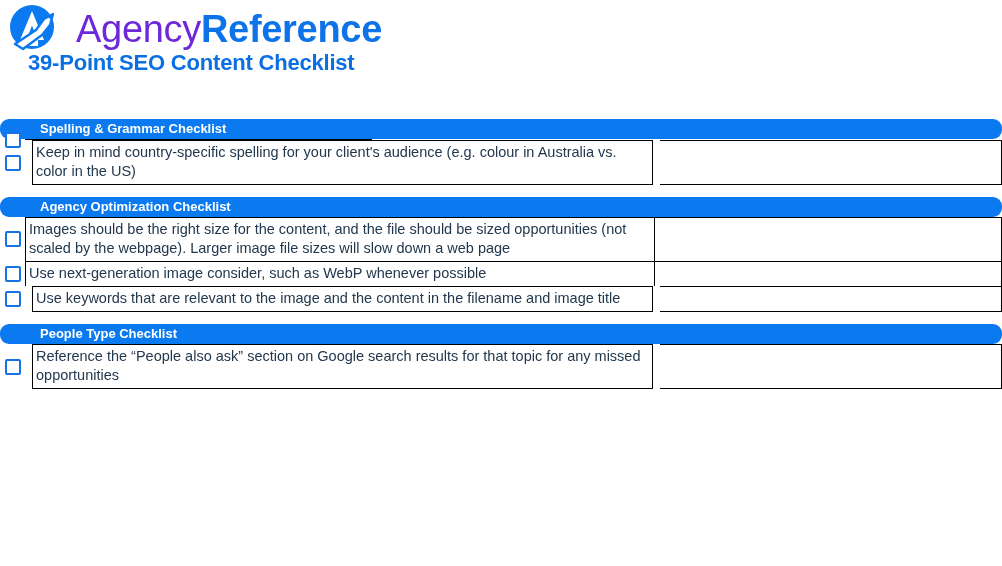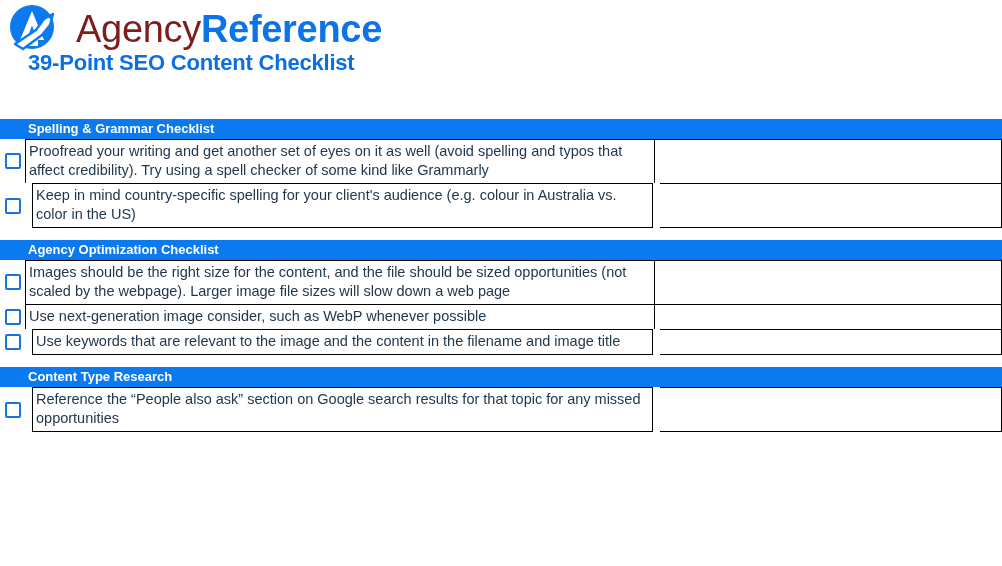--- a/index.html
+++ b/index.html
@@ -15,40 +15,41 @@
   
   .brand {
     position: absolute; left: 6px; top: 2px;
     display: flex; align-items: center; gap: 10px;
   }
   .brand-mark { width: 60px; height: 54px; flex: 0 0 60px; display:block; }
   .wordmark {
     font-size: 38px; line-height: 1; letter-spacing: -0.3px;
     white-space: nowrap;
   }
-  .wm-light { font-weight: 300; color: #7f1d1d; }
+  .wm-light { font-weight: 300; color: #6d28d9; }
   .wm-bold  { font-weight: 700; color: #0D73E8; }
 
   .doc-title {
     position: absolute; left: 28px; top: 50px;
     font-size: 22px; font-weight: 700; color: #0B6FE4;
     letter-spacing: -0.2px;
   }
 
   
   .sections { position: absolute; left: 0; top: 119px; width: 1002px; }
   .section { margin-bottom: 12px; }
 
   .section-header {
     background: #0B7AF0;
     color: #ffffff;
     font-size: 13px; font-weight: 700;
     height: 20px; line-height: 20px;
-    padding-left: 28px;
+    padding-left: 40px;
     width: 1002px;
+    border-radius: 9px;
   }
 
   .rows { position: relative; }
 
   .row { position: relative; display: flex; width: 1002px; }
 
   .checkbox-cell {
     position: absolute; left: 0; top: 0; bottom: 0;
     width: 25px;
     display: flex; align-items: center; justify-content: center;
@@ -103,21 +104,20 @@
 
   <div class="sections" id="sections-root">
       <div class="section">
         <div class="section-header">Spelling &amp; Grammar Checklist</div>
         <div class="rows">
           <div class="row">
             <div class="checkbox-cell">
               <div class="checkbox"></div>
             </div>
             <div class="cells">
-              <div class="cell-text">Proofread your writing and get another set of eyes on it as well (avoid spelling and typos that affect credibility). Try using a spell checker of some kind like Grammarly</div>
               <div class="cell-blank"></div>
             </div>
           </div>
           <div class="row">
             <div class="checkbox-cell">
               <div class="checkbox"></div>
             </div>
             <div class="cells">
               <div class="cell-text">Keep in mind country-specific spelling for your client's audience (e.g. colour in Australia vs. color in the US)</div>
               <div class="cell-blank"></div>
@@ -151,21 +151,21 @@
               <div class="checkbox"></div>
             </div>
             <div class="cells">
               <div class="cell-text">Use keywords that are relevant to the image and the content in the filename and image title</div>
               <div class="cell-blank"></div>
             </div>
           </div>
         </div>
       </div>
       <div class="section">
-        <div class="section-header">Content Type Research</div>
+        <div class="section-header">People Type Checklist</div>
         <div class="rows">
           <div class="row">
             <div class="checkbox-cell">
               <div class="checkbox"></div>
             </div>
             <div class="cells">
               <div class="cell-text">Reference the “People also ask” section on Google search results for that topic for any missed opportunities</div>
               <div class="cell-blank"></div>
             </div>
           </div>

